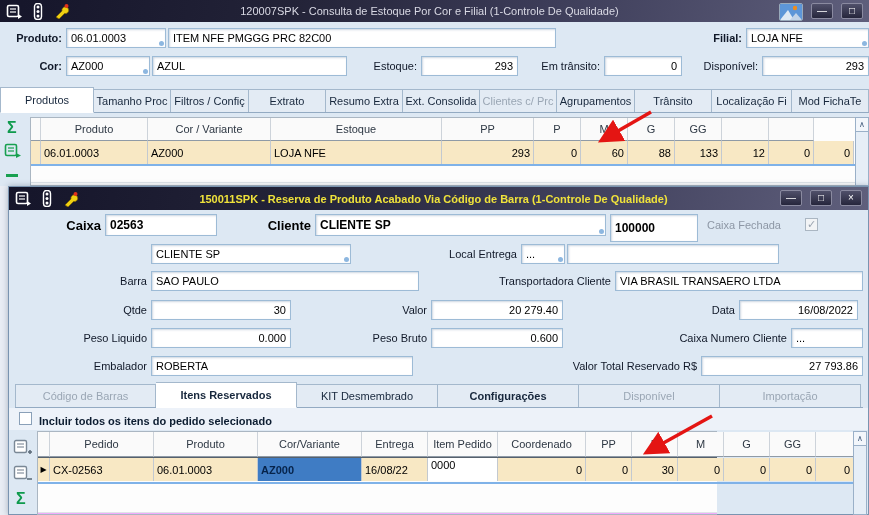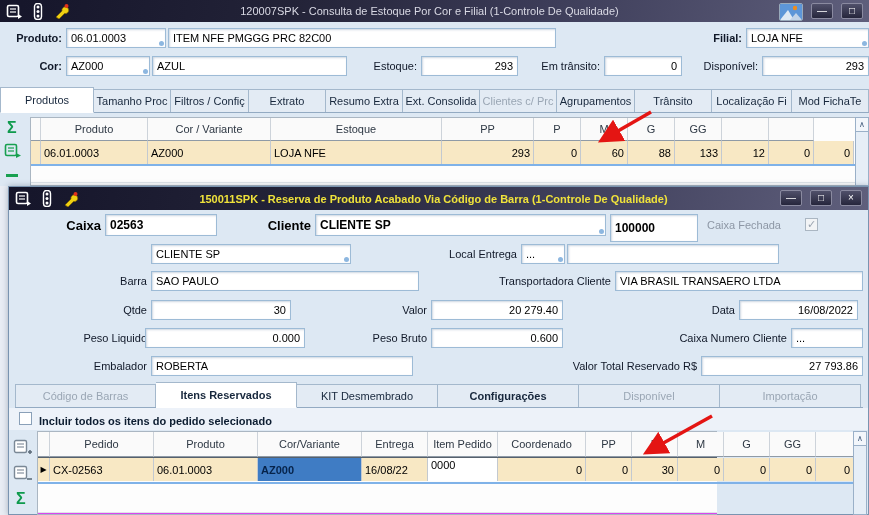--- a/index.html
+++ b/index.html
@@ -246,21 +246,21 @@
     <div class="f" style="left:606px;top:84px;width:248px;">VIA BRASIL TRANSAERO LTDA</div>
 
     <div class="lbl" style="left:86px;top:113px;width:52px;">Qtde</div>
     <div class="f num" style="left:142px;top:113px;width:140px;">30</div>
     <div class="lbl" style="left:368px;top:113px;width:50px;">Valor</div>
     <div class="f num" style="left:422px;top:113px;width:132px;">20 279.40</div>
     <div class="lbl" style="left:682px;top:113px;width:44px;">Data</div>
     <div class="f num" style="left:730px;top:113px;width:119px;">16/08/2022</div>
 
     <div class="lbl" style="left:46px;top:141px;width:92px;">Peso Liquido</div>
-    <div class="f num" style="left:136px;top:141px;width:160px;text-align:right;">0.000</div>
+    <div class="f num" style="left:142px;top:141px;width:140px;text-align:right;">0.000</div>
     <div class="lbl" style="left:336px;top:141px;width:82px;">Peso Bruto</div>
     <div class="f num" style="left:422px;top:141px;width:132px;">0.600</div>
     <div class="lbl" style="left:588px;top:141px;width:190px;">Caixa Numero Cliente</div>
     <div class="f" style="left:782px;top:141px;width:72px;">...</div>
 
     <div class="lbl" style="left:58px;top:169px;width:80px;">Embalador</div>
     <div class="f" style="left:142px;top:169px;width:262px;">ROBERTA</div>
     <div class="lbl" style="left:516px;top:169px;width:172px;">Valor Total Reservado R$</div>
     <div class="f num" style="left:692px;top:169px;width:162px;">27 793.86</div>
 
@@ -289,21 +289,21 @@
     <div class="abs" style="left:4px;top:278px;">
       <svg width="20" height="18" viewBox="0 0 20 18">
           <rect x="1.5" y="1.5" width="12" height="12" rx="1.5" fill="#fff" stroke="#7a8896" stroke-width="1.4"></rect>
           <line x1="4" y1="5" x2="11" y2="5" stroke="#7a8896" stroke-width="1.1"></line>
           <line x1="4" y1="8" x2="11" y2="8" stroke="#7a8896" stroke-width="1.1"></line>
           <line x1="14" y1="14" x2="19" y2="14" stroke="#606e7c" stroke-width="1.6"></line>
         </svg>
     </div>
     <div class="abs sigma" style="left:7px;top:304px;">Σ</div>
 
-    <div class="abs" style="left:28px;top:244px;width:680px;height:84px;background:#d946ef;border:1px solid #aab6c2;border-right:none;">
+    <div class="abs" style="left:28px;top:244px;width:680px;height:84px;background:#f0abfc;border:1px solid #aab6c2;border-right:none;">
       <div class="ghrow" style="grid-template-columns:12px 104px 104px 104px 66px 70px 88px 46px 46px 46px 46px 46px 38px;height:25px;">
         <div class="gh"></div>
         <div class="gh">Pedido</div>
         <div class="gh">Produto</div>
         <div class="gh">Cor/Variante</div>
         <div class="gh">Entrega</div>
         <div class="gh">Item Pedido</div>
         <div class="gh">Coordenado</div>
         <div class="gh">PP</div>
         <div class="gh">P</div>

